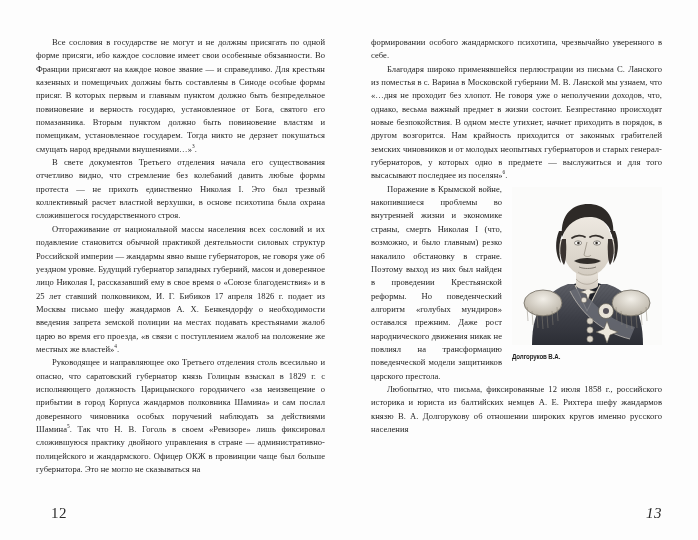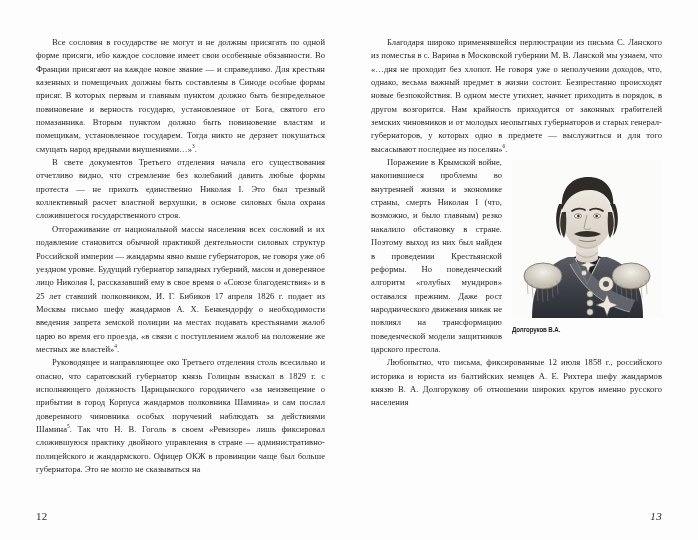--- a/index.html
+++ b/index.html
@@ -78,50 +78,52 @@
     letter-spacing: -0.02em;
     transform: scaleX(0.86);
     transform-origin: left center;
     color: #1d1d1d;
     white-space: nowrap;
   }
 
   .folio {
     position: absolute;
     bottom: 18px;
-    font-size: 11px;
+    font-size: 15px;
     color: #2a2a2a;
     letter-spacing: 0.03em;
+    margin-left: 15px;
   }
   .folio-left  { left: 36px; }
   .folio-right { right: 36px; font-style: italic; }
 </style>
 </head>
 <body>
 
 <div class="spread">
 
   <div class="page page-left">
     <div class="body-text">
 
       <p><span>Все сословия в государстве не могут и не должны присягать по одной форме присяги, ибо каждое сословие имеет свои особенные обязанности. Во Франции присягают на каждое новое звание — и справедливо. Для крестьян казенных и помещичьих должны быть составлены в Синоде особые формы присяг. В которых первым и главным пунктом должно быть безпредельное повиновение и верность государю, установленное от Бога, святого его помазанника. Вторым пунктом должно быть повиновение властям и помещикам, установленное государем. Тогда никто не дерзнет покушаться смущать народ вредными внушениями…»</span><sup>3</sup><span>.</span></p>
 
-      <p><span>В свете документов Третьего отделения начала его существования отчетливо видно, что стремление без колебаний давить любые формы протеста — не прихоть единственно Николая I. Это был трезвый коллективный расчет властной верхушки, в основе силовых была охрана сложившегося государственного строя.</span><span></span></p>
+      <p><span>В свете документов Третьего отделения начала его существования отчетливо видно, что стремление без колебаний давить любые формы протеста — не прихоть единственно Николая I. Это был трезвый коллективный расчет властной верхушки, в основе психотипа была охрана сложившегося государственного строя.</span><span></span></p>
 
       <p><span>Отгораживание от национальной массы населения всех сословий и их подавление становится обычной практикой деятельности силовых структур Российской империи — жандармы явно выше губернаторов, не говоря уже об уездном уровне. Будущий губернатор западных губерний, масон и доверенное лицо Николая I, рассказавший ему в свое время о «Союзе благоденствия» и в 25 лет ставший полковником, И. Г. Бибиков 17 апреля 1826 г. подает из Москвы письмо шефу жандармов А. Х. Бенкендорфу о необходимости введения запрета земской полиции на местах подавать крестьянами жалоб царю во время его проезда, «в связи с поступлением жалоб на положение же местных же властей»</span><sup>4</sup><span>.</span></p>
 
       <p><span>Руководящее и направляющее око Третьего отделения столь всесильно и опасно, что саратовский губернатор князь Голицын взыскал в 1829 г. с исполняющего должность Царицынского городничего «за неизвещение о прибытии в город Корпуса жандармов полковника Шамина» и сам послал доверенного чиновника особых поручений наблюдать за действиями Шамина</span><sup>5</sup><span>. Так что Н. В. Гоголь в своем «Ревизоре» лишь фиксировал сложившуюся практику двойного управления в стране — административно-полицейского и жандармского. Офицер ОКЖ в провинции чаще был больше губернатора. Это не могло не сказываться на</span></p>
 
     </div>
     <div class="folio folio-left">12</div>
   </div>
 
   <div class="page page-right">
     <div class="body-text">
 
+      <p class="cont"><span>формировании особого жандармского психотипа, чрезвычайно уверенного в себе.</span></p>
 
       <p><span>Благодаря широко применявшейся перлюстрации из письма С. Ланского из поместья в с. Варина в Московской губернии М. В. Ланской мы узнаем, что «…дня не проходит без хлопот. Не говоря уже о неполучении доходов, что, однако, весьма важный предмет в жизни состоит. Безпрестанно происходят новые безпокойствия. В одном месте утихнет, начнет приходить в порядок, в другом возгорится. Нам крайность приходится от законных грабителей земских чиновников и от молодых неопытных губернаторов и старых генерал-губернаторов, у которых одно в предмете — выслужиться и для того высасывают последнее из поселян»</span><sup>6</sup><span>.</span></p>
 
 
       <div class="figure-float">
         <div class="portrait">
           <svg viewBox="0 0 150 158" width="150" height="158" xmlns="http://www.w3.org/2000/svg" aria-hidden="true">
             <defs>
               <linearGradient id="coat" x1="0" y1="0" x2="0" y2="1">
                 <stop offset="0%" stop-color="#5d5f66"></stop>

